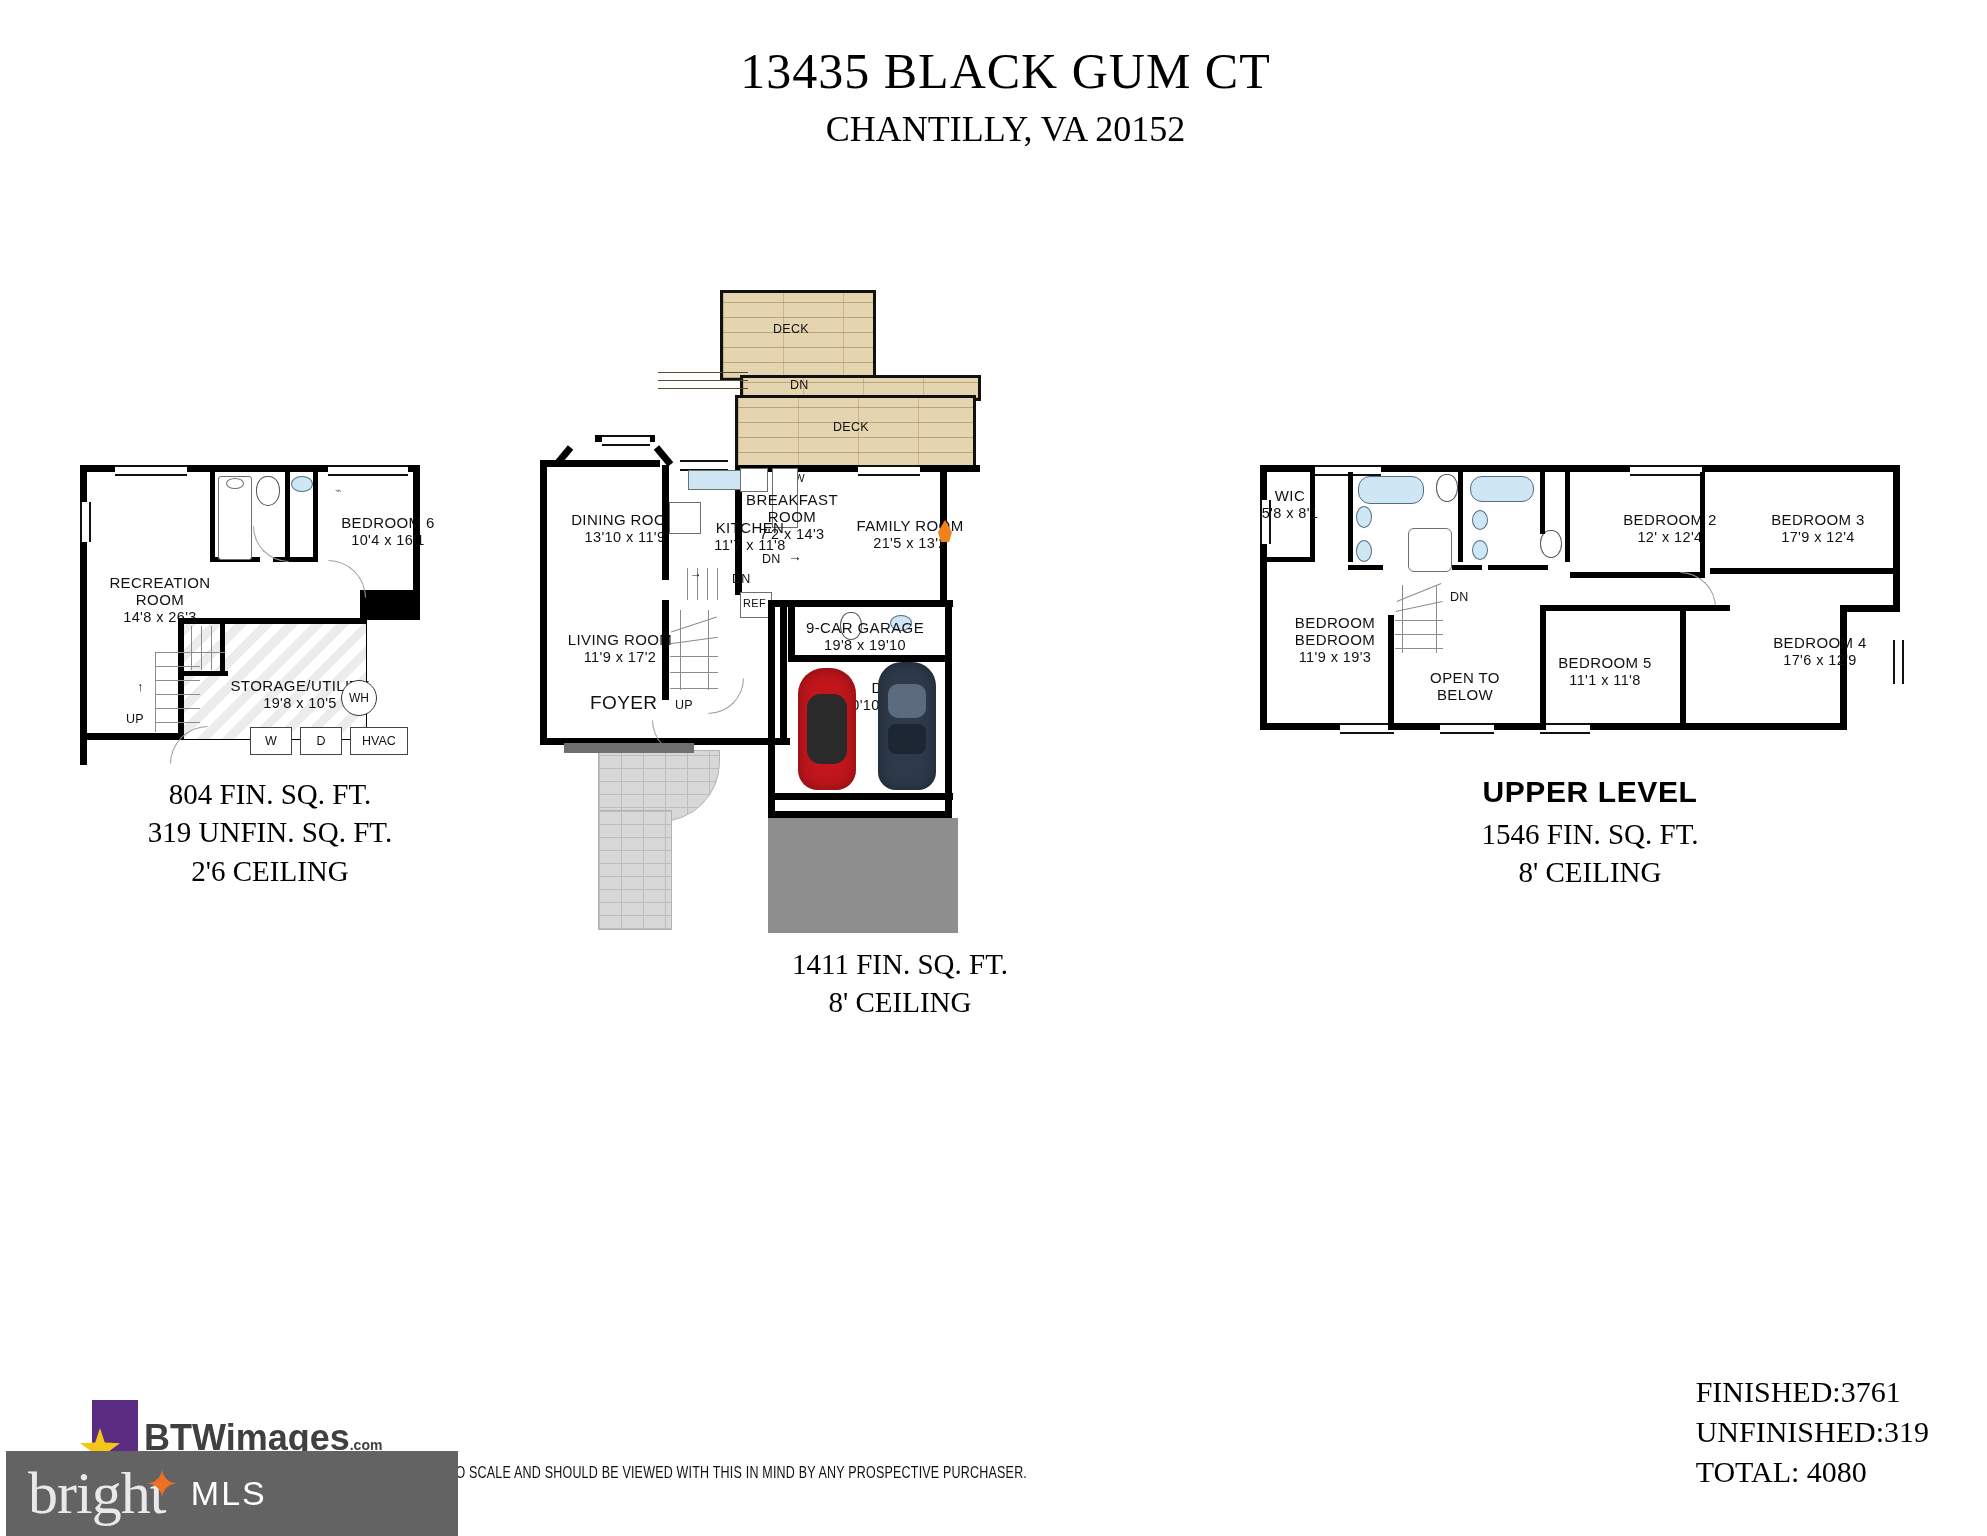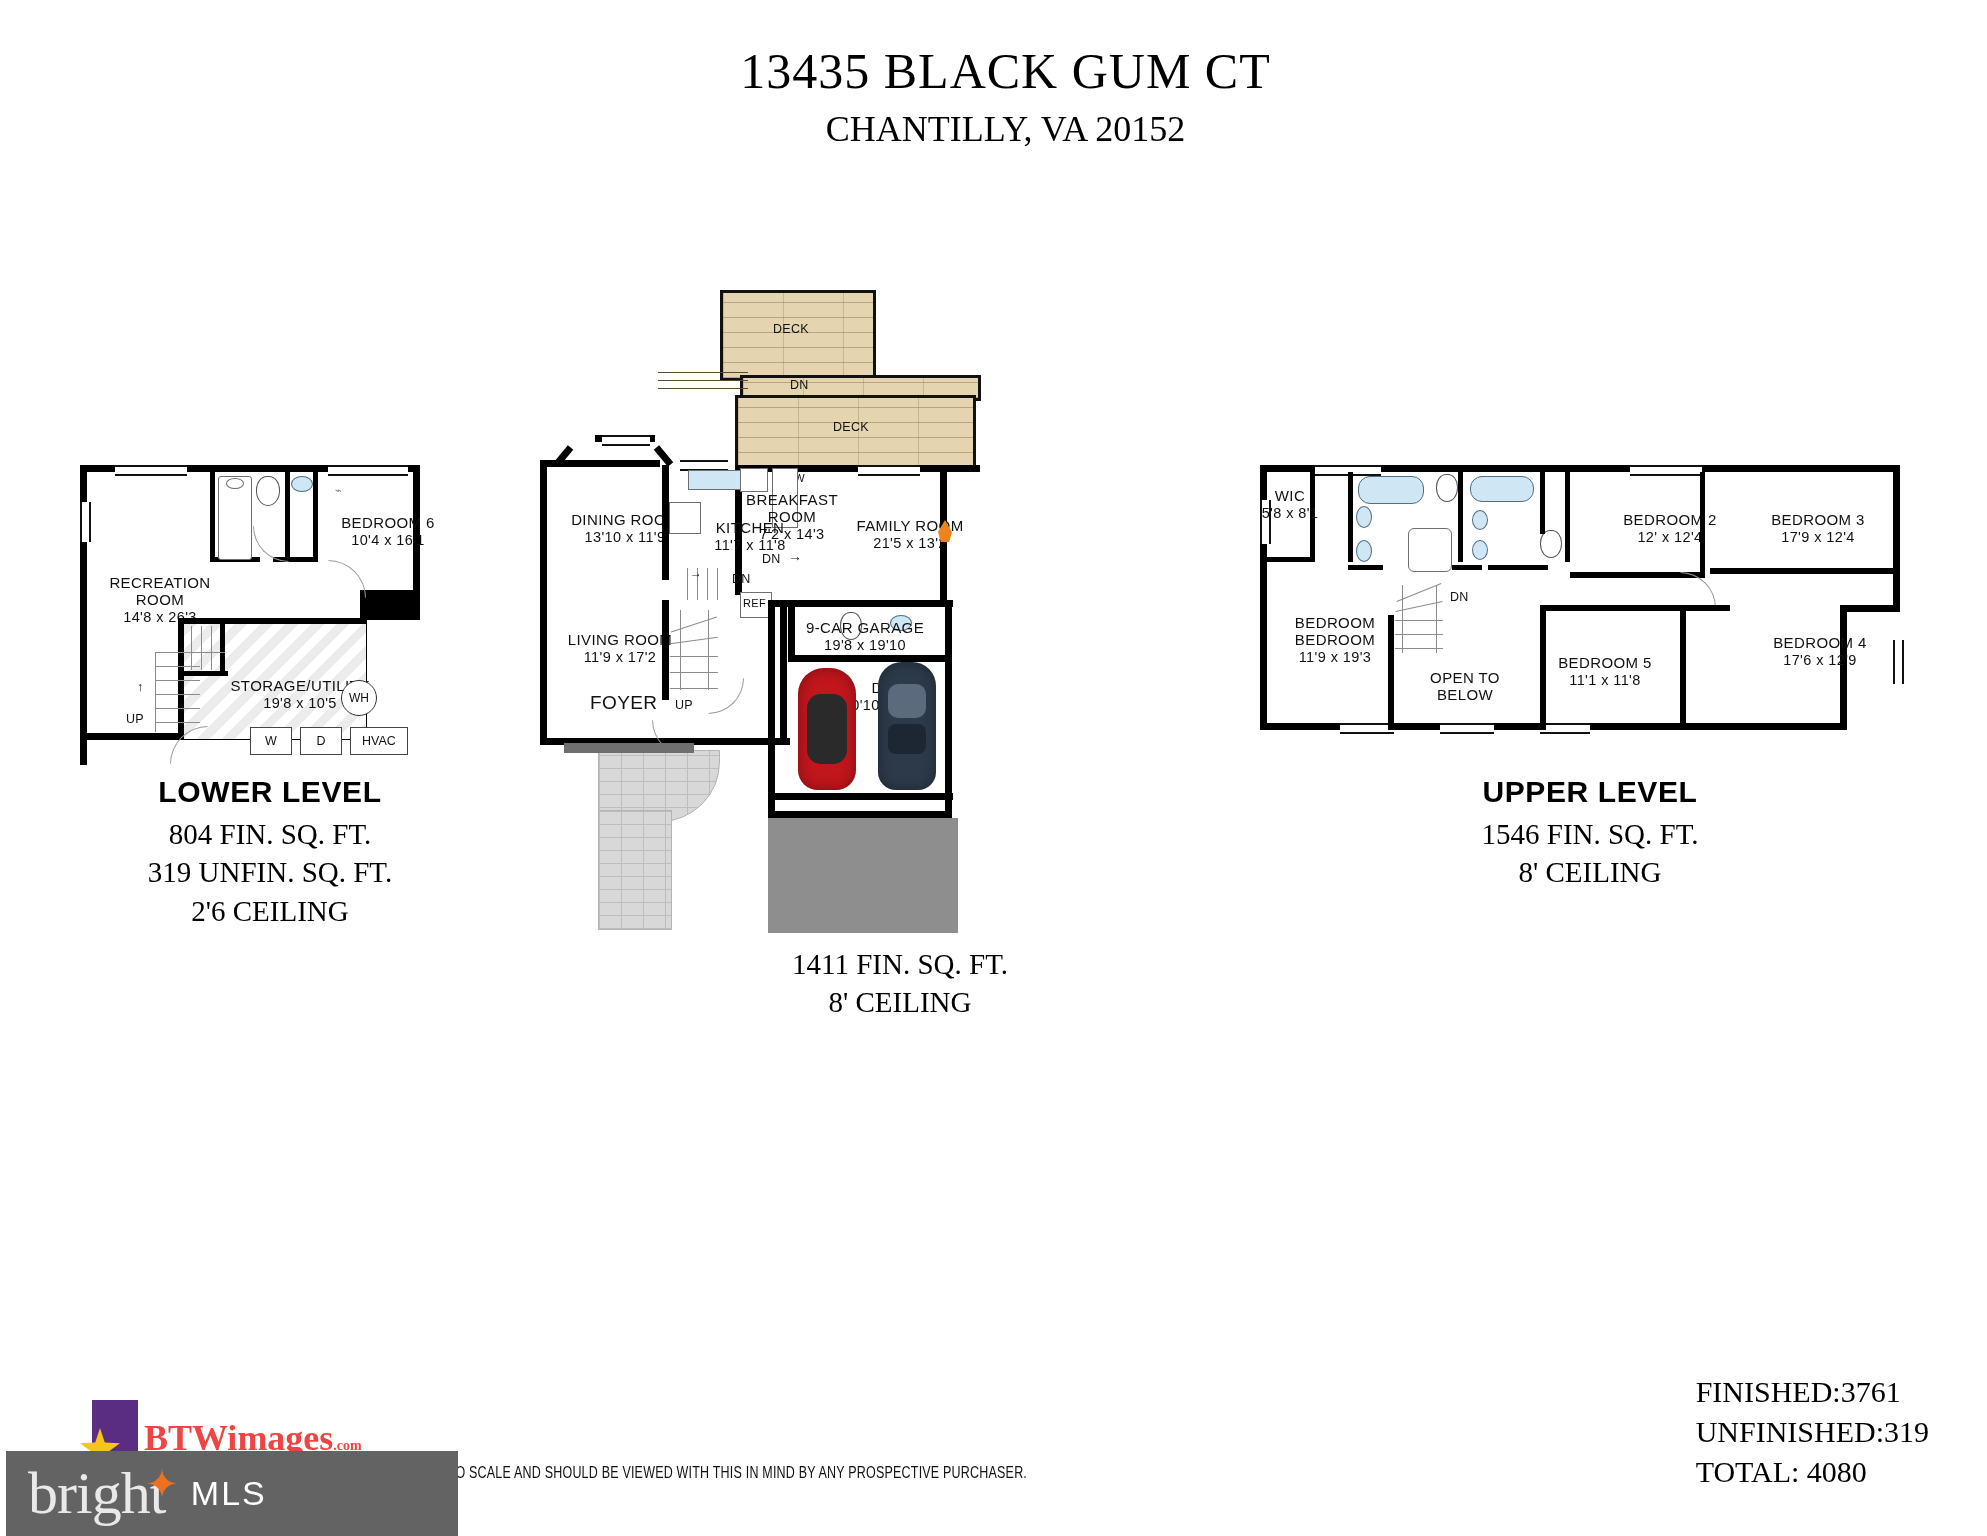--- a/index.html
+++ b/index.html
@@ -65,21 +65,21 @@
   
   #disclaimer{position:absolute;left:182px;top:1464px;width:1200px;
               font-size:12.5px;letter-spacing:.2px;color:#111;white-space:nowrap;
               transform:scaleY(1.25);transform-origin:left top;}
   #totals{position:absolute;right:58px;top:1372px;text-align:left;
           font-family:"Liberation Serif",serif;font-size:30px;line-height:1.33;color:#000;}
   #btwi{position:absolute;left:92px;top:1400px;display:flex;align-items:flex-end;}
   #btwi .mark{width:46px;height:56px;background:#5a2d82;position:relative;margin-right:6px;}
   #btwi .mark:after{content:"";position:absolute;left:-12px;bottom:-12px;width:40px;height:40px;
        background:#f5c518;clip-path:polygon(50% 0,62% 36%,100% 38%,70% 60%,82% 100%,50% 74%,18% 100%,30% 60%,0 38%,38% 36%);}
-  #btwi .txt{font-family:Liberation Serif, serif;font-weight:700;font-size:36px;color:#ef4444;line-height:1;}
+  #btwi .txt{font-family:Liberation Sans, sans-serif;font-weight:700;font-size:36px;color:#404040;line-height:1;}
   #btwi .dotcom{font-size:14px;font-weight:700;}
   #bright{position:absolute;left:6px;top:1451px;width:452px;height:85px;background:#636363;
           display:flex;align-items:center;}
   #bright .b1{font-family:"Liberation Serif",serif;font-size:60px;color:#e9e9e9;margin-left:22px;
               letter-spacing:-1px;position:relative;}
   #bright .spark{color:#f07022;font-size:40px;position:relative;top:-10px;left:-20px;}
   #bright .b2{font-family:"Liberation Sans",sans-serif;font-size:34px;color:#ffffff;
               letter-spacing:2px;margin-left:-8px;}
 </style>
 </head>
@@ -161,21 +161,20 @@
 
   <div class="circ" style="left:281px;top:240px;width:34px;height:34px;">WH</div>
   <div class="boxlbl" style="left:190px;top:287px;width:40px;height:26px;">W</div>
   <div class="boxlbl" style="left:240px;top:287px;width:40px;height:26px;">D</div>
   <div class="boxlbl" style="left:290px;top:287px;width:56px;height:26px;">HVAC</div>
 
   <div class="door-arc" style="left:110px;top:286px;width:36px;height:36px;border-color:#9a9a9a;border-bottom-color:transparent;border-right-color:transparent;border-radius:100% 0 0 0;"></div>
 </div>
 
 <div class="caption" style="left:60px;top:775px;width:420px;">
-  <span class="ttl">LOWER LEVEL</span>
   <span class="ln">804 FIN. SQ. FT.</span>
   <span class="ln">319 UNFIN. SQ. FT.</span>
   <span class="ln">2'6 CEILING</span>
 </div>
 
 <div class="plan" id="main" style="left:540px;top:280px;width:720px;height:640px;">
 
   <div class="deck" style="left:180px;top:10px;width:150px;height:85px;"></div>
   <div class="deck" style="left:200px;top:95px;width:235px;height:20px;"></div>
   <div class="deck" style="left:195px;top:115px;width:235px;height:70px;"></div>

